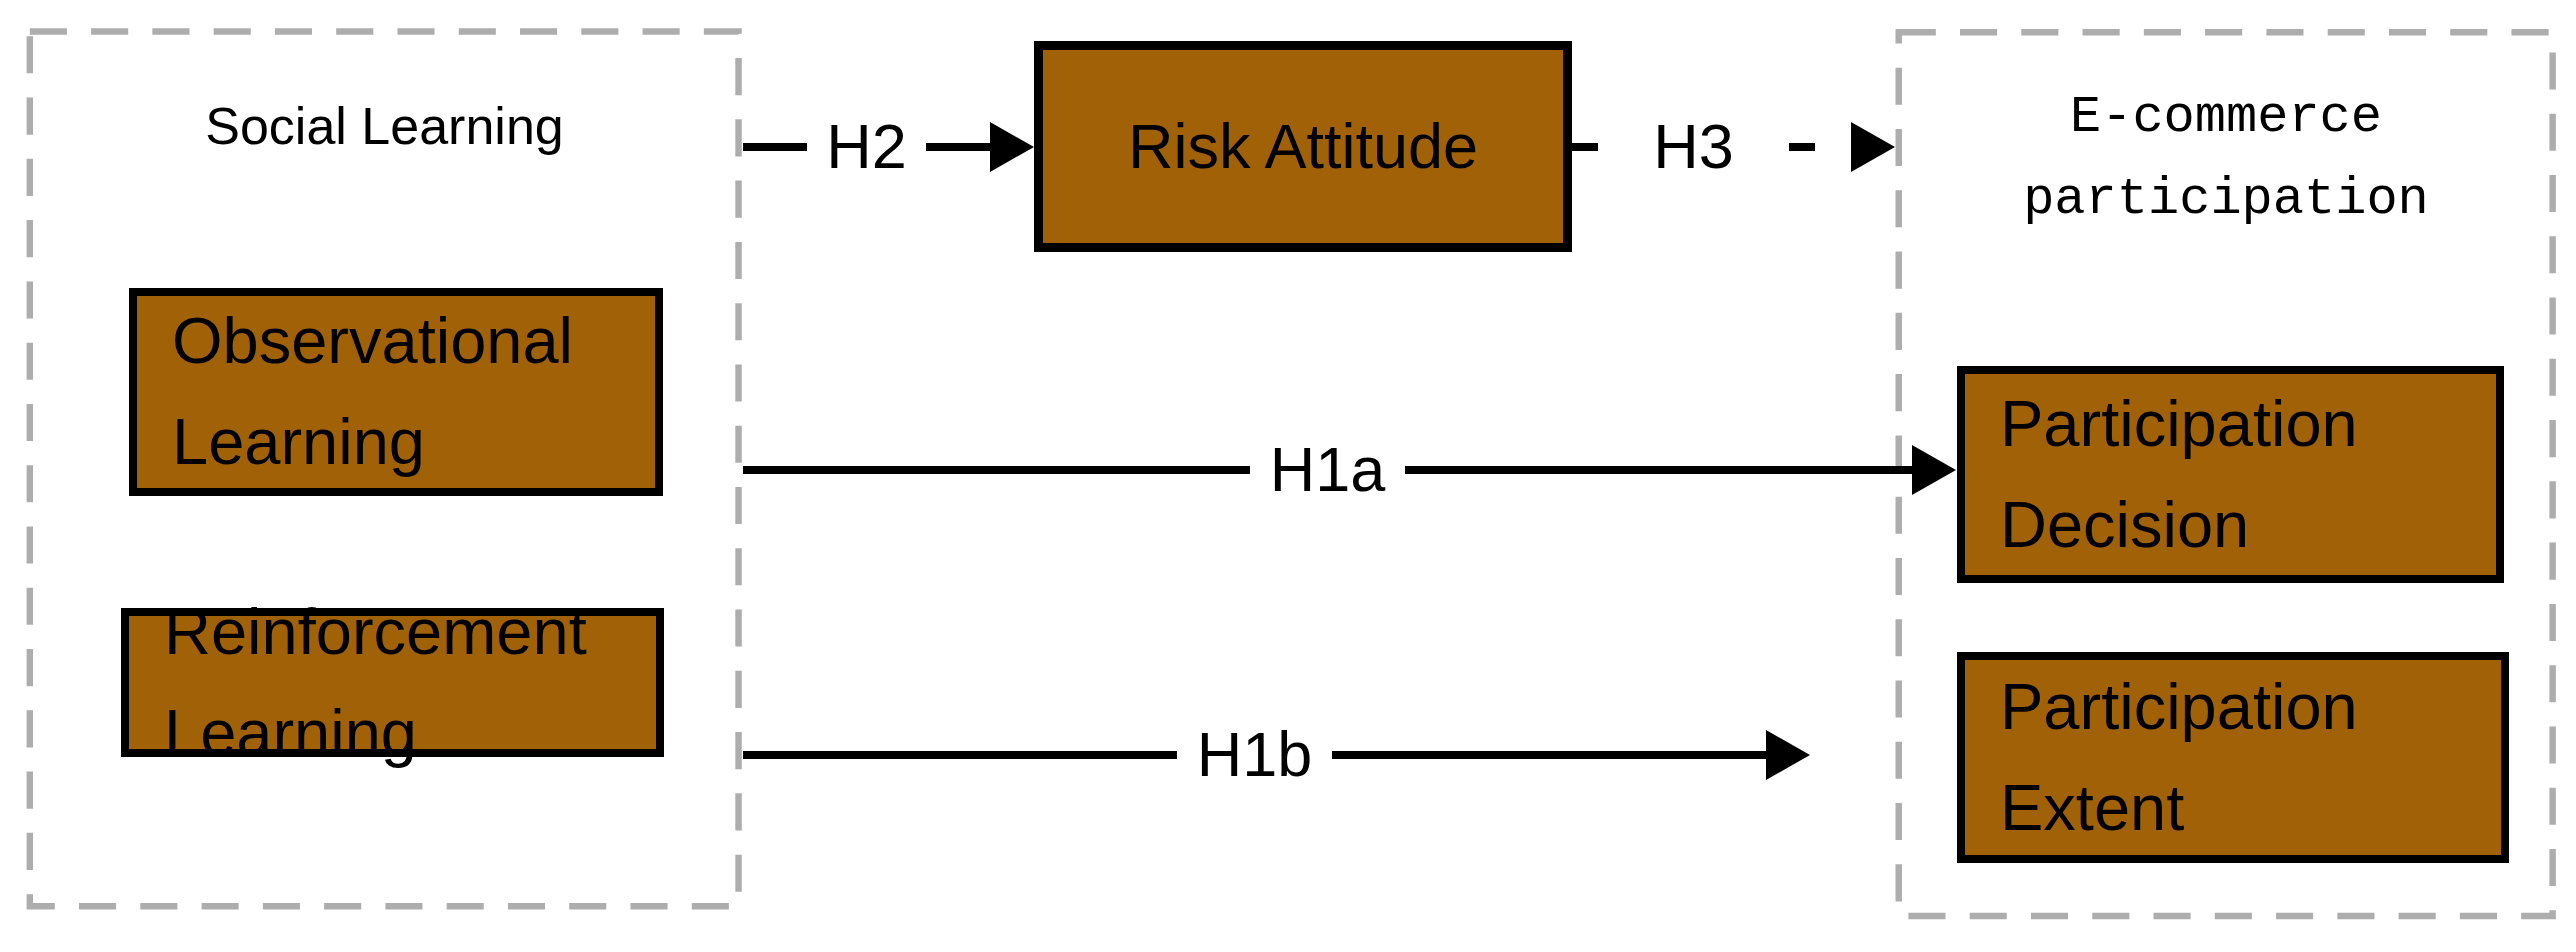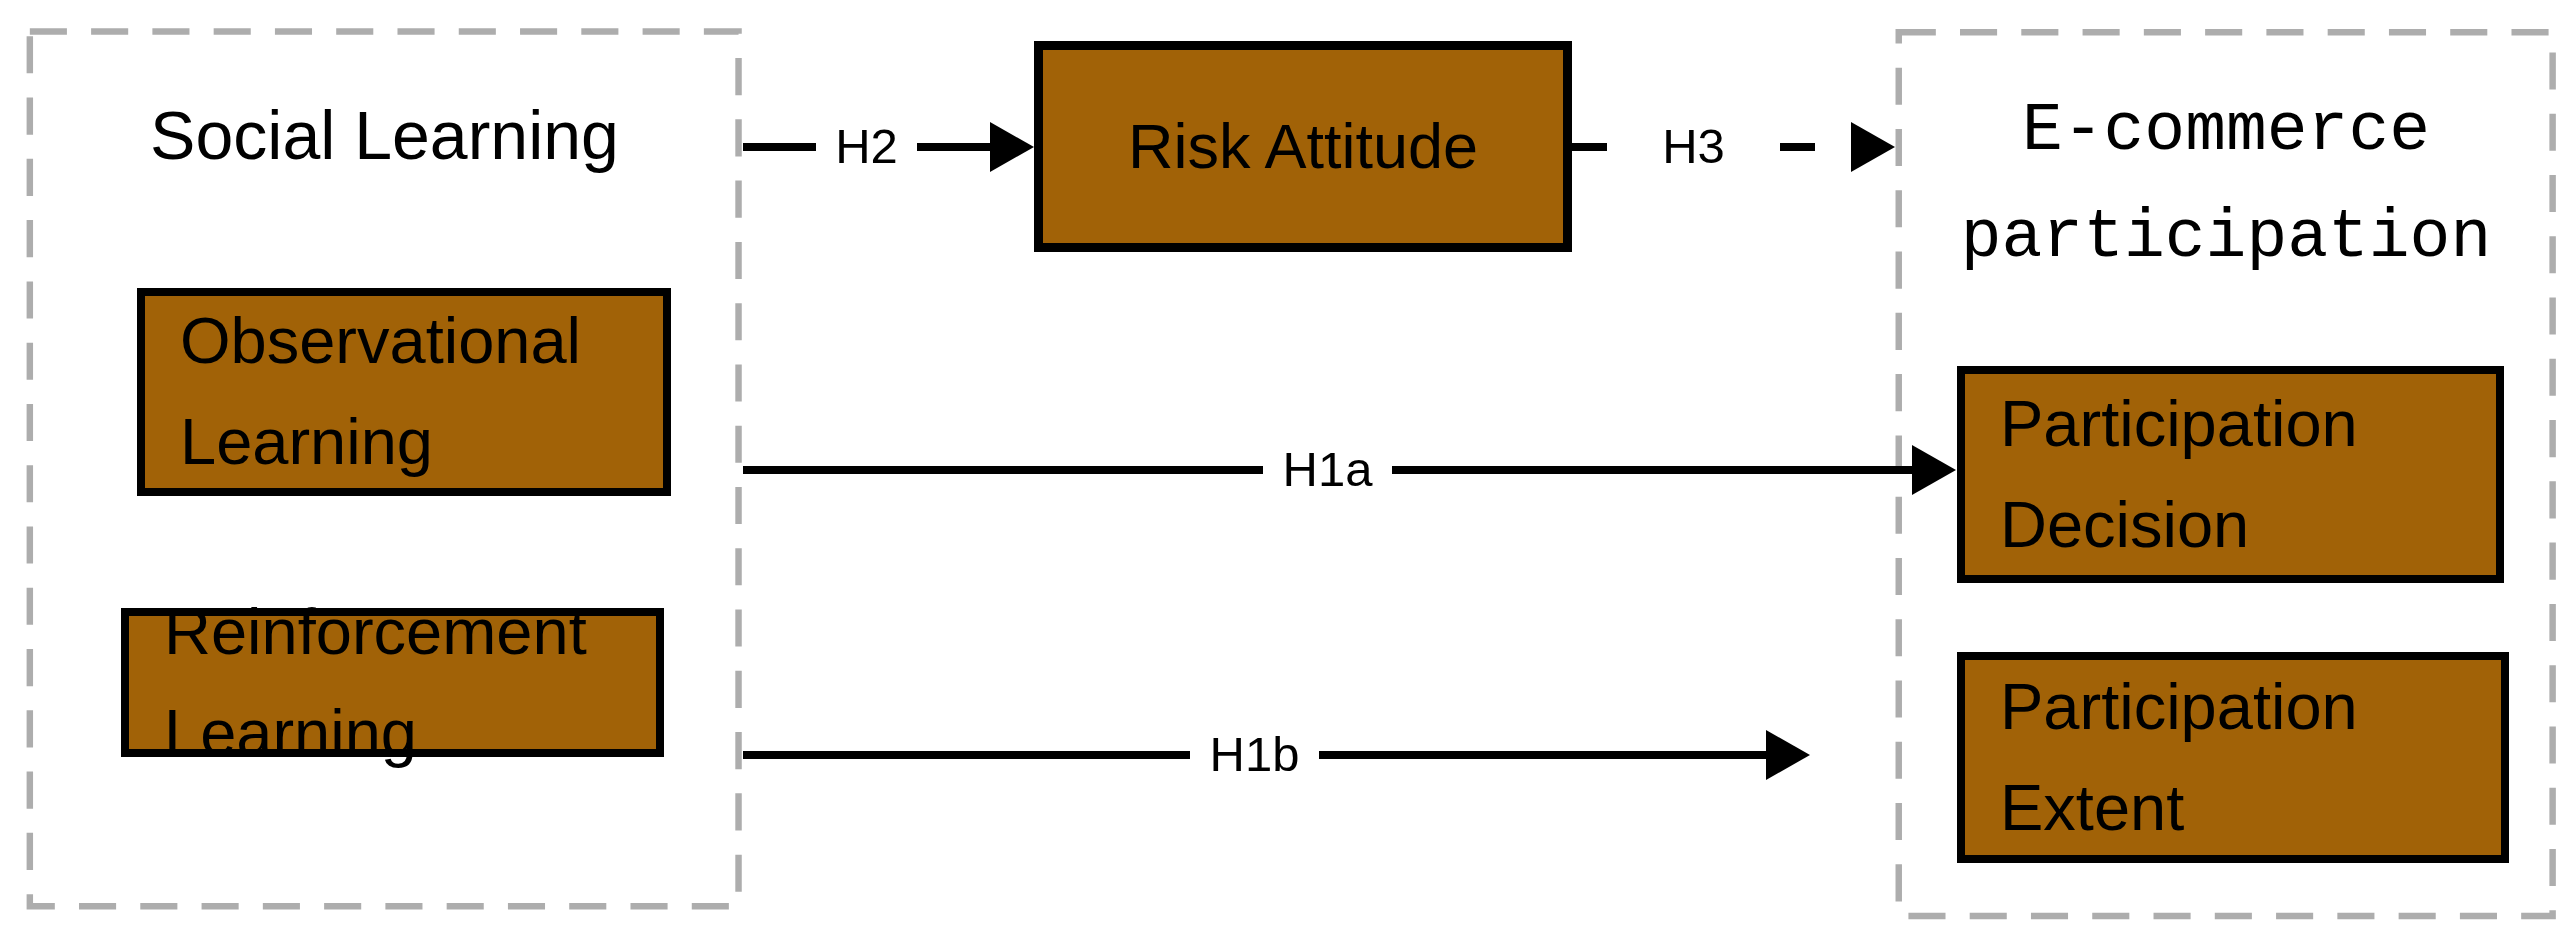--- a/index.html
+++ b/index.html
@@ -15,21 +15,21 @@
   }
   .svg-layer {
     position: absolute;
     left: 0; top: 0;
     width: 2576px; height: 953px;
     pointer-events: none;
   }
   .group-title {
     position: absolute;
     text-align: center;
-    font-size: 68px;
+    font-size: 52px;
     line-height: 1.58;
     white-space: pre-line;
     color: #000000;
   }
   .group-title.single { line-height: 1.2; }
   .node {
     position: absolute;
     background: #a16207;
     border: 8px solid #000000;
     display: flex;
@@ -54,37 +54,37 @@
     display: flex;
     align-items: center;
     height: 53px;
   }
   .seg {
     flex: 1;
     height: 8px;
     background: #000000;
   }
   .arrow-label {
-    font-size: 49px;
+    font-size: 63px;
     line-height: 1;
     margin: 0 19.4px;
     color: #000000;
   }
   .head {
     width: 0;
     height: 0;
     border-top: 25px solid transparent;
     border-bottom: 25px solid transparent;
     border-left: 44px solid #000000;
   }
 
   
   #title-social     { left: 27px;   top: 95px; width: 715px; }
   #title-ecommerce  { left: 1896px; top: 77px;  width: 660px; font-family: Liberation Mono, monospace; }
-  #node-observational { left: 137px;  top: 288px; width: 534px; height: 208px; }
+  #node-observational { left: 129px;  top: 288px; width: 534px; height: 208px; }
   #node-reinforcement { left: 121px;  top: 608px; width: 543px; height: 149px; }
   #node-risk          { left: 1034px; top: 41px;  width: 538px; height: 211px; }
   #node-decision      { left: 1957px; top: 366px; width: 547px; height: 217px; }
   #node-extent        { left: 1957px; top: 652px; width: 552px; height: 211px; }
   #arrow-h2  { left: 743px;  top: 120px; width: 291px;  }
   #arrow-h3  { left: 1572px; top: 120px; width: 323px; gap: 36px;  }
   #arrow-h1a { left: 743px;  top: 443px; width: 1213px; }
   #arrow-h1b { left: 743px;  top: 728px; width: 1067px; }
 </style>
 </head>

